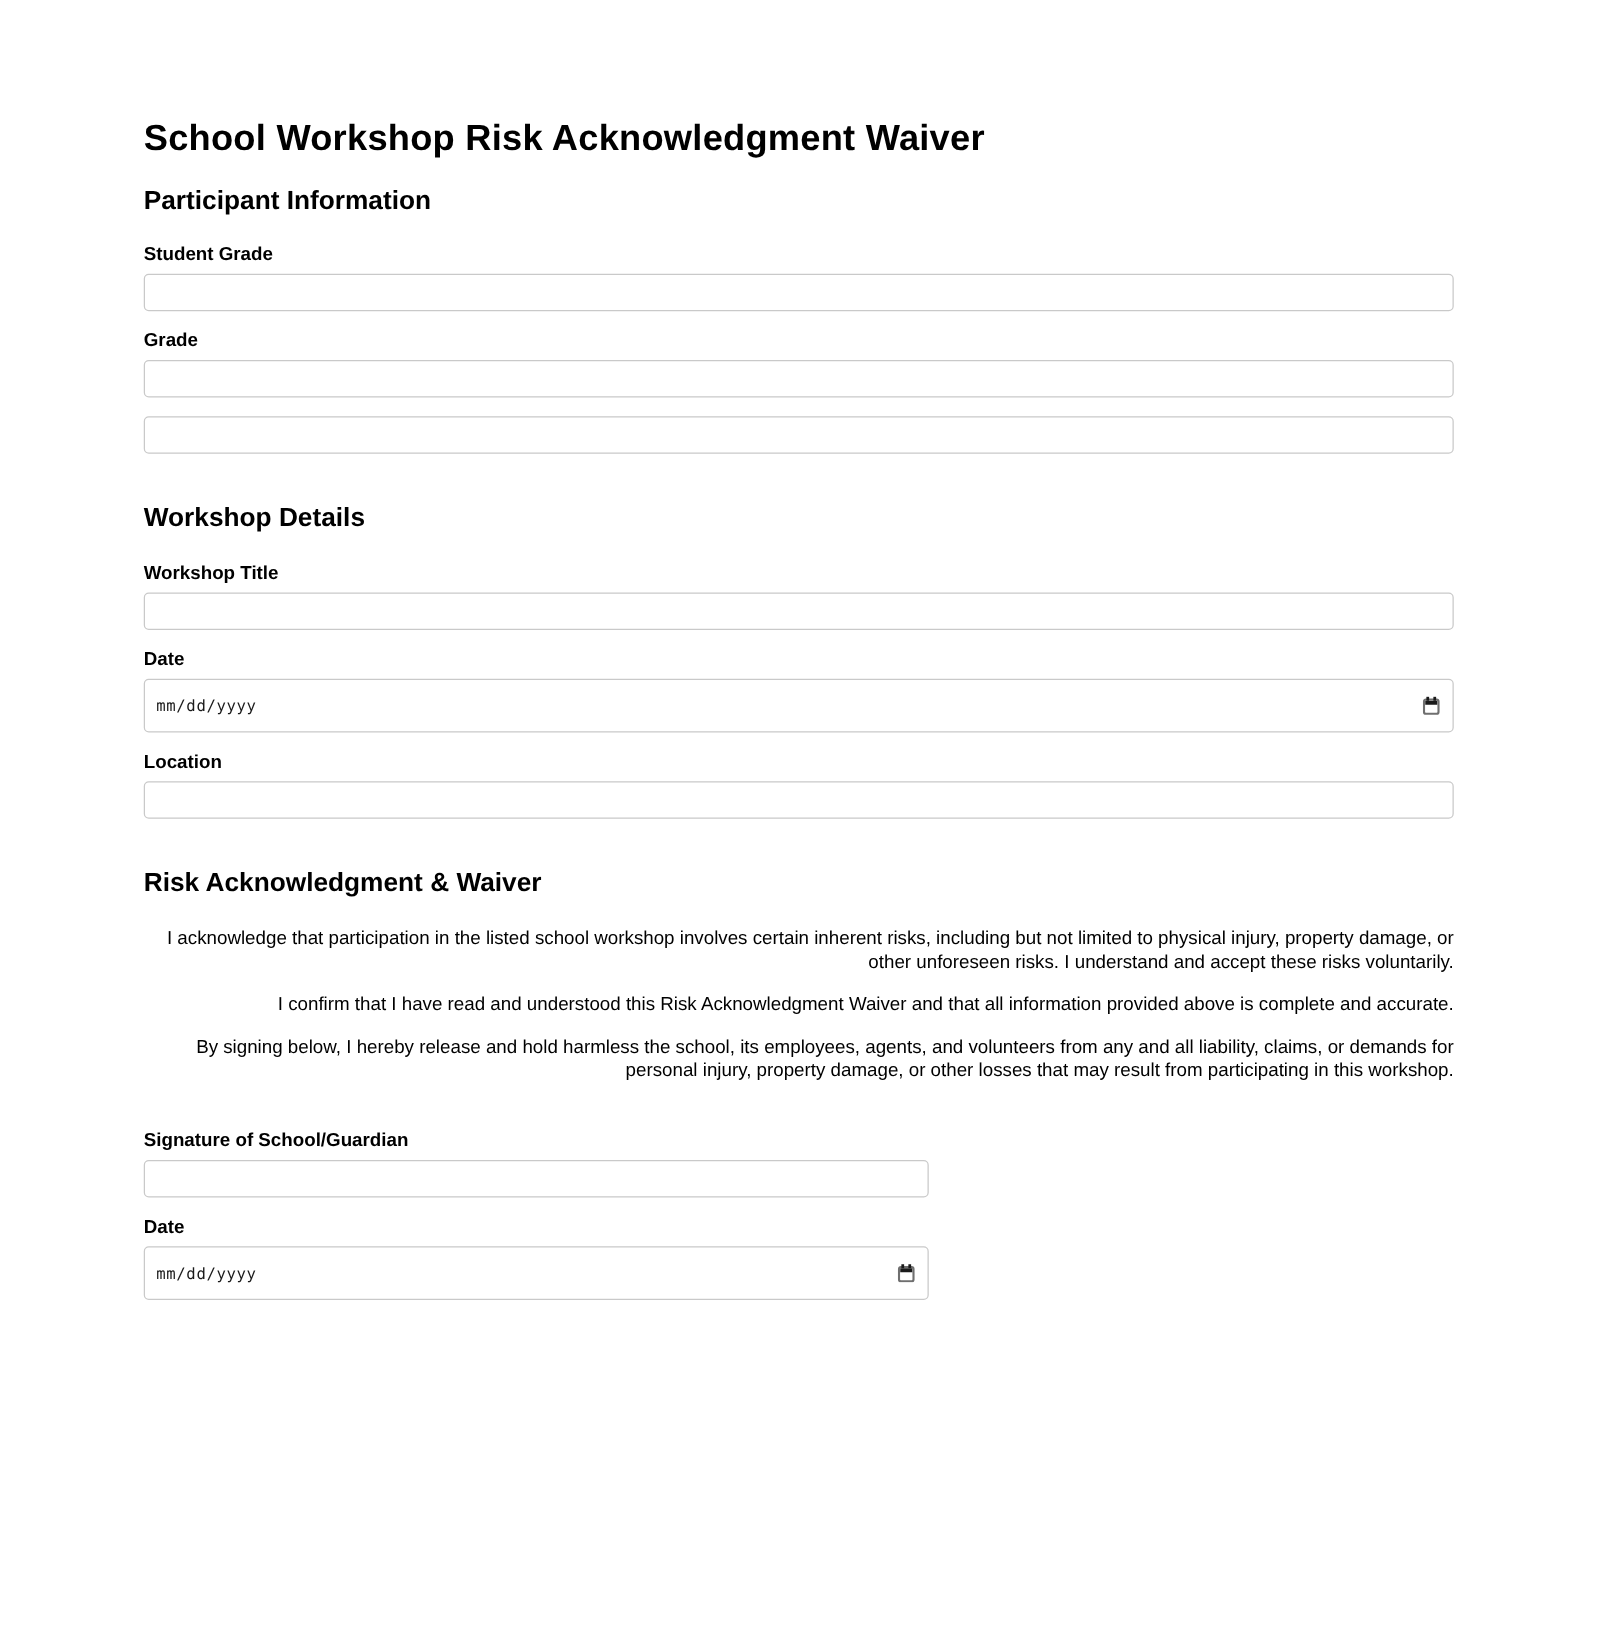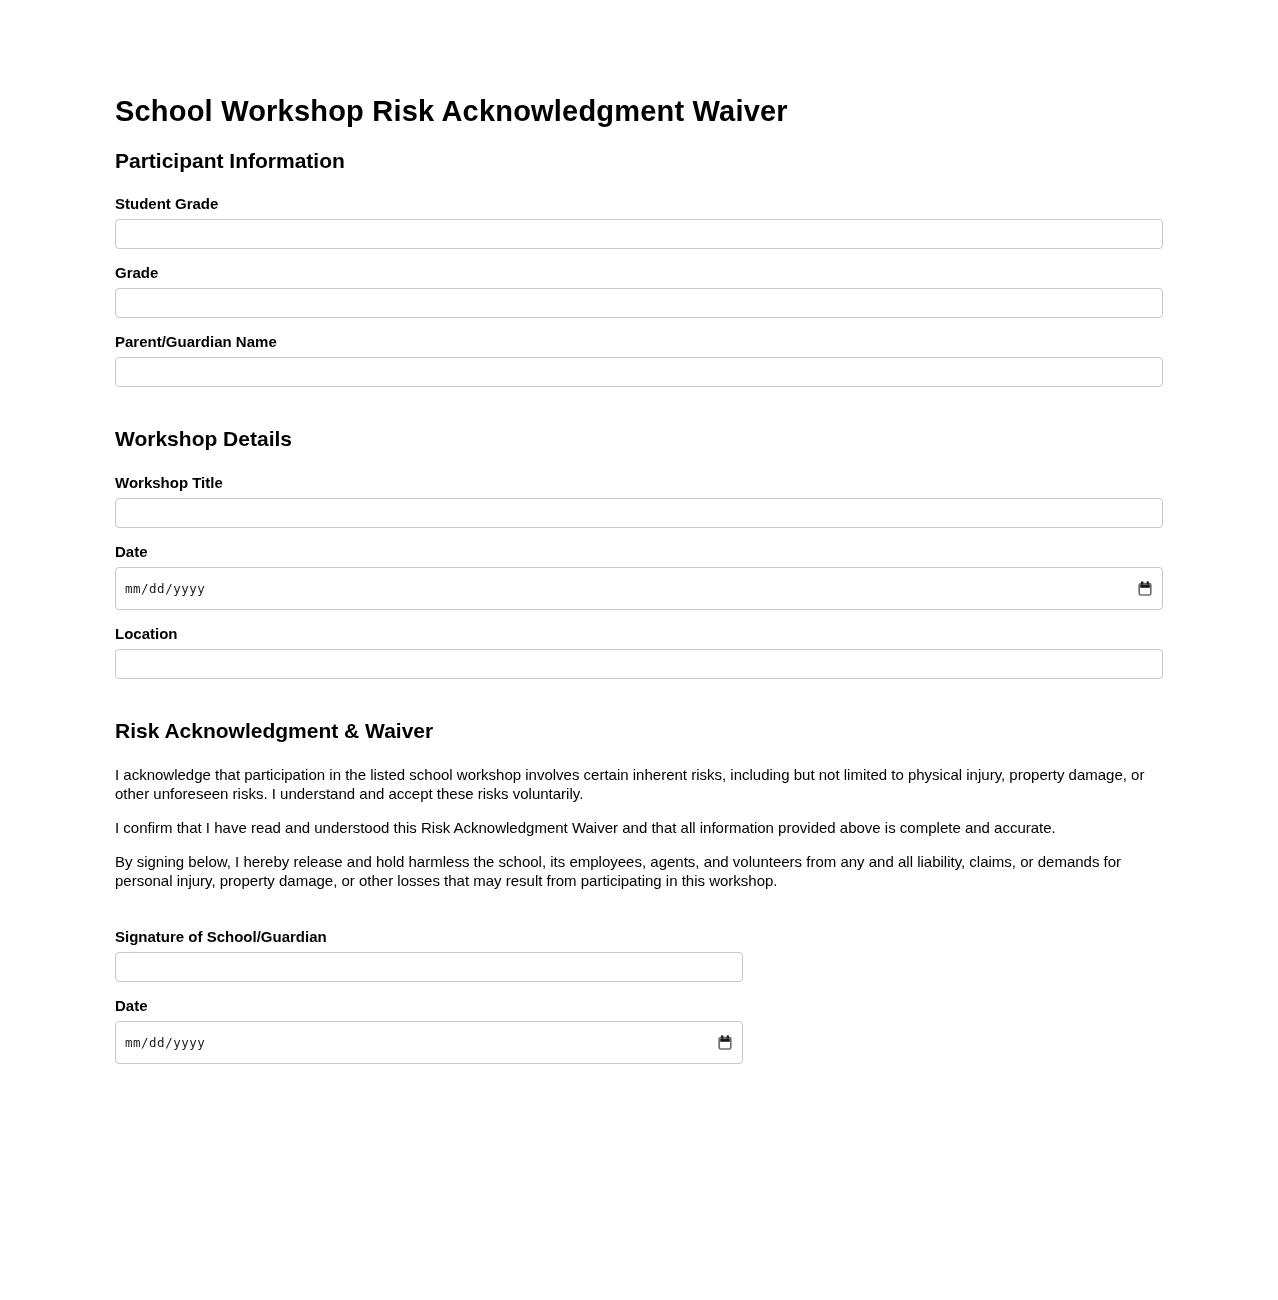--- a/index.html
+++ b/index.html
@@ -84,21 +84,21 @@
     width: 16px;
     height: 16px;
     cursor: pointer;
   }
 
   .waiver-text p {
     margin: 0 0 15px 0;
     font-size: 15px;
     line-height: 19px;
   }
-  .waiver-text { margin-top: 11px; }
+  .waiver-text { margin-top: 11px; text-align: right; }
 
   .signature-block { margin-top: 38px; }
   .signature-block .text-input,
   .signature-block .date-input { width: 628px; }
 </style>
 </head>
 <body>
 
 <div class="page">
 
@@ -111,21 +111,20 @@
       <label>Student Grade</label>
       <input type="text" class="text-input" style="">
     </div>
 
     <div class="field">
       <label>Grade</label>
       <input type="text" class="text-input" style="">
     </div>
 
     <div class="field">
-      <label>Parent/Guardian Name</label>
       <input type="text" class="text-input" style="">
     </div>
   </section>
 
   <section class="form-section">
     <h2 class="section-heading">Workshop Details</h2>
 
     <div class="field">
       <label>Workshop Title</label>
       <input type="text" class="text-input" style="">

